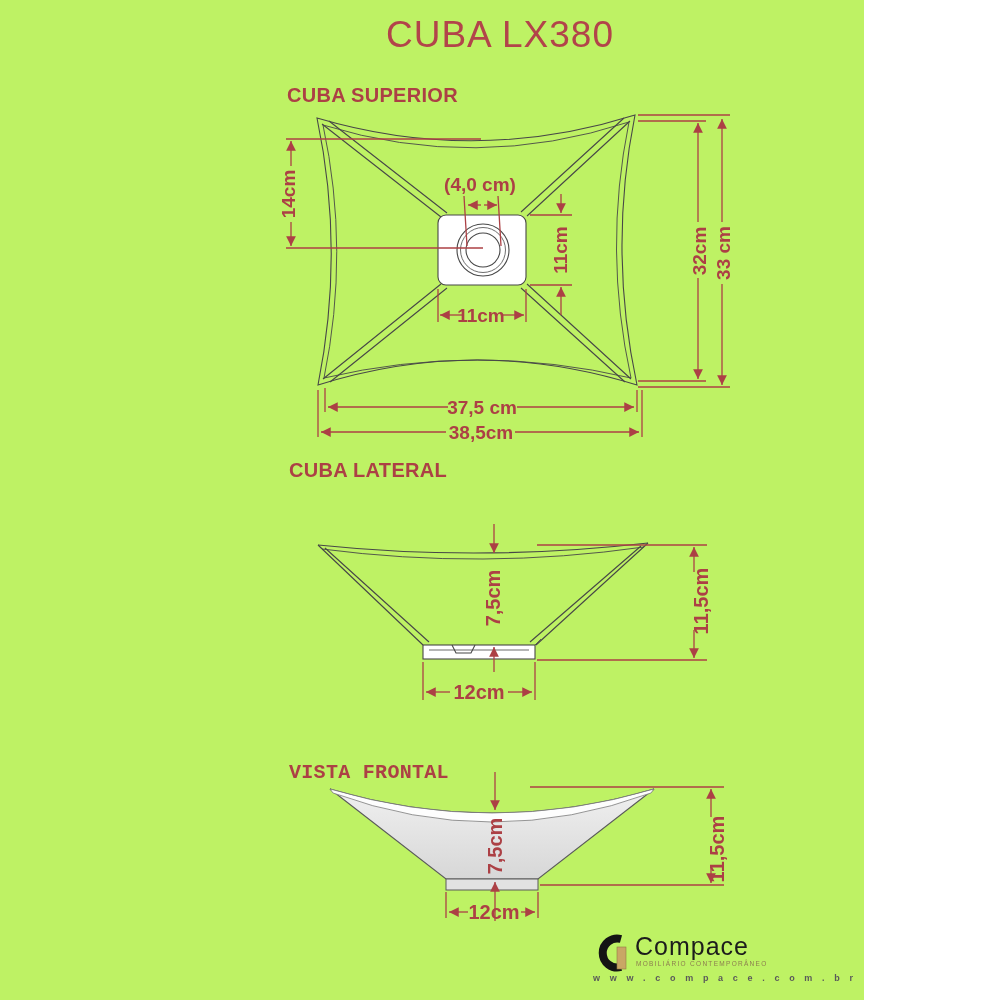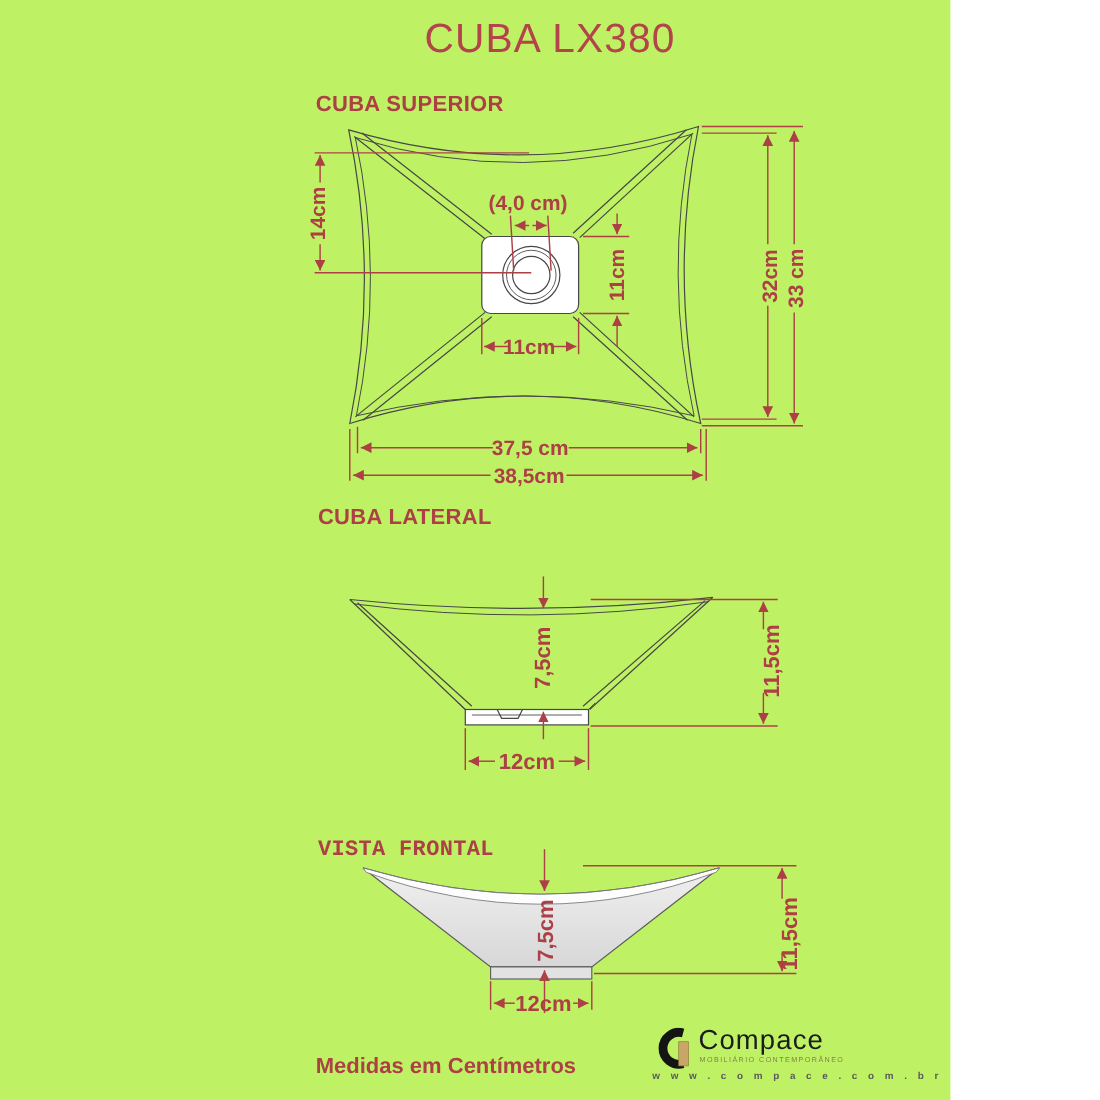--- a/index.html
+++ b/index.html
@@ -21,21 +21,20 @@
 </style>
 </head>
 <body>
 
 <div class="page">
 
   <div class="title">CUBA LX380</div>
   <div class="section-label lbl-superior">CUBA SUPERIOR</div>
   <div class="section-label lbl-lateral">CUBA LATERAL</div>
   <div class="section-label lbl-frontal">VISTA FRONTAL</div>
-  <div class="footer-note">Medidas em Centímetros</div>
 
   <svg class="drawing" width="1000" height="1000" viewBox="0 0 1000 1000">
     <defs>
       <marker id="arr" viewBox="0 0 10 10" refX="10" refY="5" markerWidth="7.5" markerHeight="7.5" orient="auto">
         <path d="M0,0 L10,5 L0,10 Z" fill="#ac4045"></path>
       </marker>
       <linearGradient id="gfront" x1="0" y1="0" x2="0" y2="1">
         <stop offset="0" stop-color="#f0f0f0"></stop>
         <stop offset="1" stop-color="#d7d7d7"></stop>
       </linearGradient>

